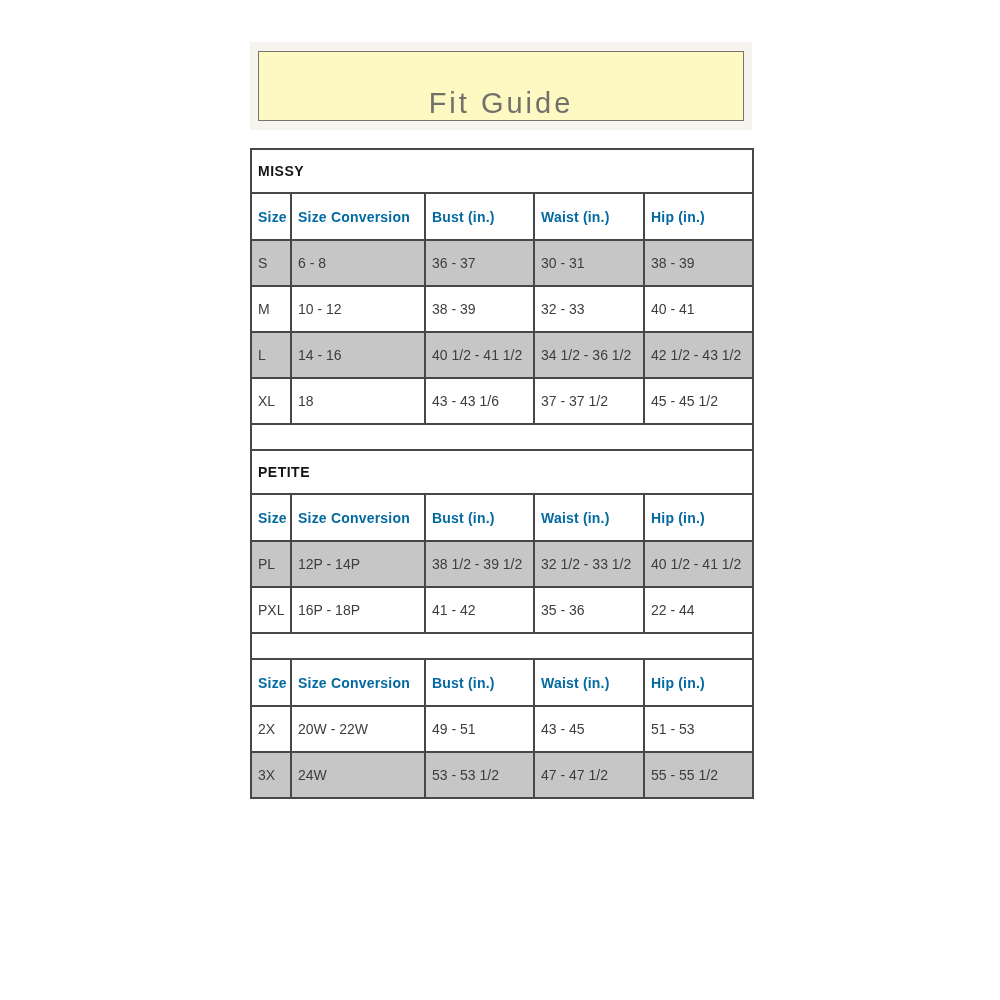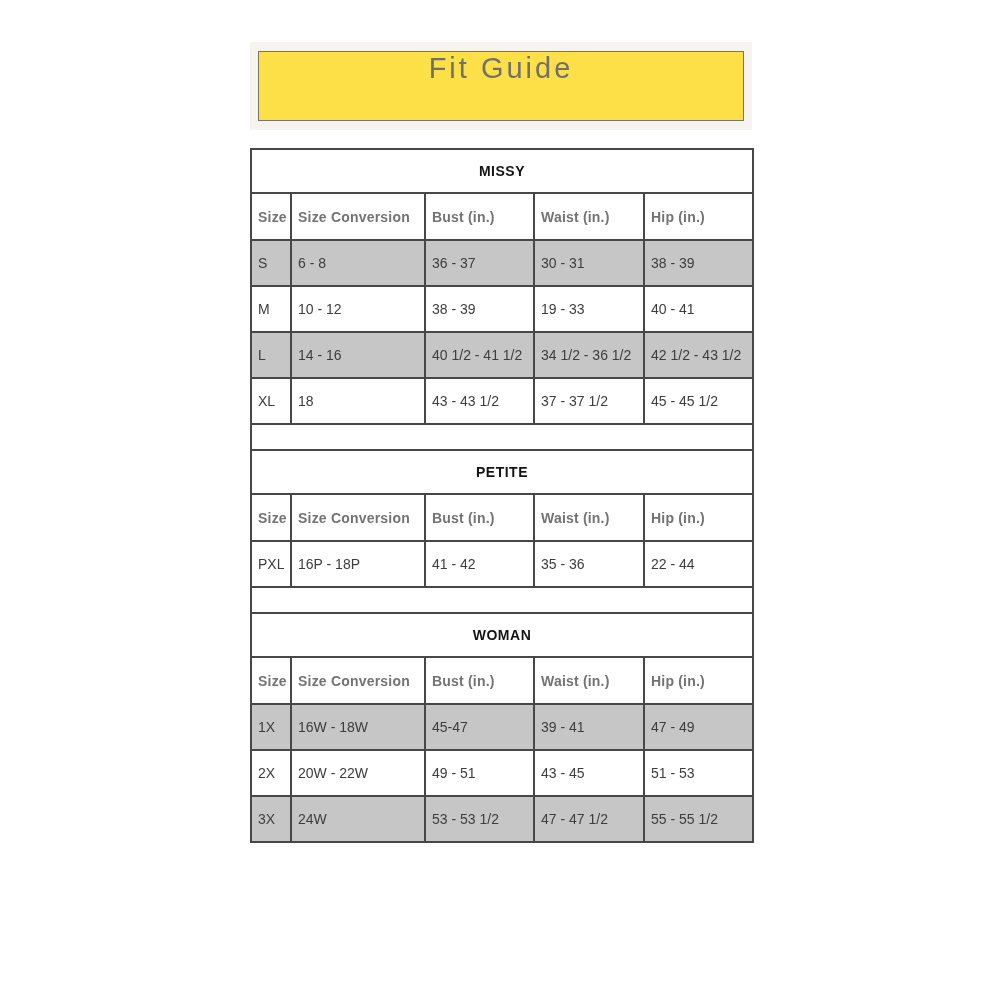--- a/index.html
+++ b/index.html
@@ -11,22 +11,22 @@
   .stage{position:relative;width:1000px;height:1000px;background:#ffffff;overflow:hidden;}
 
   
   .banner{
     position:absolute;left:250px;top:42px;width:502px;height:88px;
     background:#f7f4ef;
   }
   .banner-box{
     position:absolute;left:8px;top:9px;right:8px;bottom:9px;
     border:1px solid #75756d;
-    background:#fde047;
-    display:flex;align-items:flex-start;justify-content:center;
+    background:#fef9c3;
+    display:flex;align-items:flex-end;justify-content:center;
   }
   .banner-text{
     font-size:29px;
     font-weight:300;
     letter-spacing:3px;
     color:#71716b;
   }
 
   
   .chart{
@@ -39,29 +39,29 @@
     font-size:14px;
     color:#3d3d3d;
     padding:0 6px;
     text-align:left;
     vertical-align:middle;
     overflow:hidden;
     white-space:nowrap;
   }
   .row-title td{
     height:42px;
-    text-align:center;
+    text-align:left;
     font-weight:bold;
     color:#141414;
     letter-spacing:0.5px;
   }
   .row-head th{
     height:45px;
     font-weight:bold;
-    color:#737373;
+    color:#0369a1;
     letter-spacing:0.2px;
   }
   .row-data td{height:44px;}
   .row-data.shaded td{background:#c6c6c6;}
   .row-spacer td{
     height:24px;
     border-top:none;border-bottom:none;
     background:#ffffff;
   }
 </style>
@@ -99,76 +99,73 @@
           <td>S</td>
           <td>6 - 8</td>
           <td>36 - 37</td>
           <td>30 - 31</td>
           <td>38 - 39</td>
         </tr>
         <tr class="row-data">
           <td>M</td>
           <td>10 - 12</td>
           <td>38 - 39</td>
-          <td>19 - 33</td>
+          <td>32 - 33</td>
           <td>40 - 41</td>
         </tr>
         <tr class="row-data shaded">
           <td>L</td>
           <td>14 - 16</td>
           <td>40 1/2 - 41 1/2</td>
           <td>34 1/2 - 36 1/2</td>
           <td>42 1/2 - 43 1/2</td>
         </tr>
         <tr class="row-data">
           <td>XL</td>
           <td>18</td>
-          <td>43 - 43 1/2</td>
+          <td>43 - 43 1/6</td>
           <td>37 - 37 1/2</td>
           <td>45 - 45 1/2</td>
         </tr>
         <tr class="row-spacer">
           <td colspan="5"></td>
         </tr>
         <tr class="row-title">
           <td colspan="5">PETITE</td>
         </tr>
         <tr class="row-head">
           <th>Size</th>
           <th>Size Conversion</th>
           <th>Bust (in.)</th>
           <th>Waist (in.)</th>
           <th>Hip (in.)</th>
         </tr>
+        <tr class="row-data shaded">
+          <td>PL</td>
+          <td>12P - 14P</td>
+          <td>38 1/2 - 39 1/2</td>
+          <td>32 1/2 - 33 1/2</td>
+          <td>40 1/2 - 41 1/2</td>
+        </tr>
         <tr class="row-data">
           <td>PXL</td>
           <td>16P - 18P</td>
           <td>41 - 42</td>
           <td>35 - 36</td>
           <td>22 - 44</td>
         </tr>
         <tr class="row-spacer">
           <td colspan="5"></td>
         </tr>
-        <tr class="row-title">
-          <td colspan="5">WOMAN</td>
-        </tr>
         <tr class="row-head">
           <th>Size</th>
           <th>Size Conversion</th>
           <th>Bust (in.)</th>
           <th>Waist (in.)</th>
           <th>Hip (in.)</th>
-        </tr>
-        <tr class="row-data shaded">
-          <td>1X</td>
-          <td>16W - 18W</td>
-          <td>45-47</td>
-          <td>39 - 41</td>
-          <td>47 - 49</td>
         </tr>
         <tr class="row-data">
           <td>2X</td>
           <td>20W - 22W</td>
           <td>49 - 51</td>
           <td>43 - 45</td>
           <td>51 - 53</td>
         </tr>
         <tr class="row-data shaded">
           <td>3X</td>

